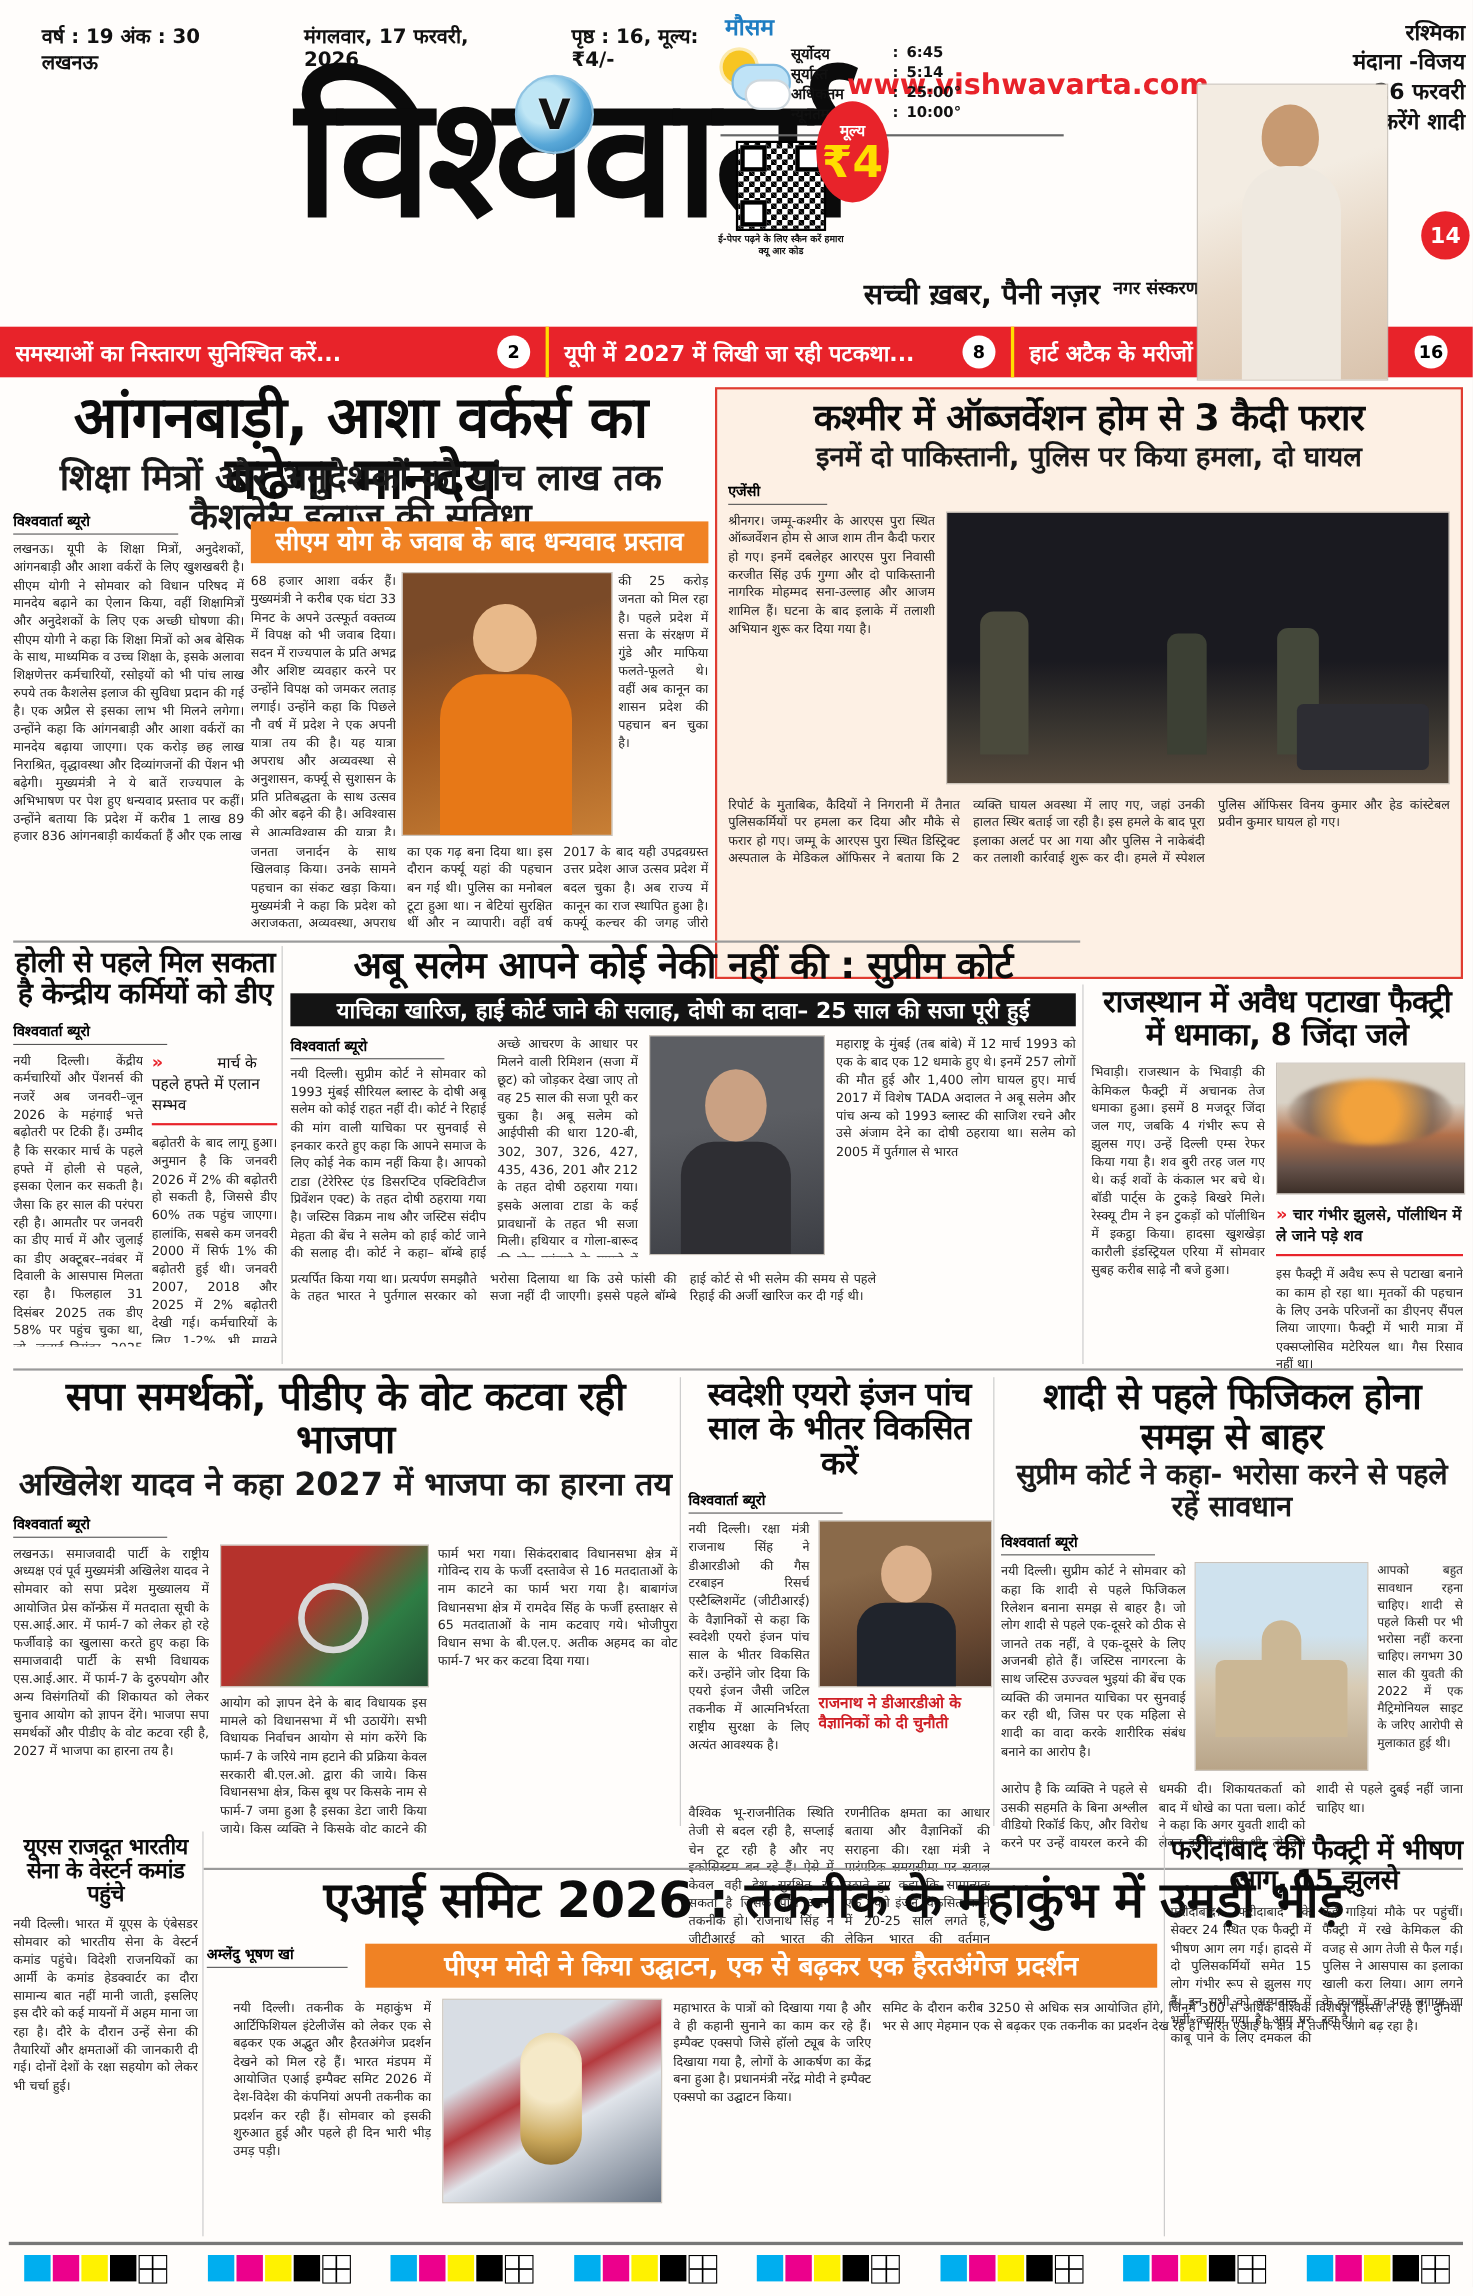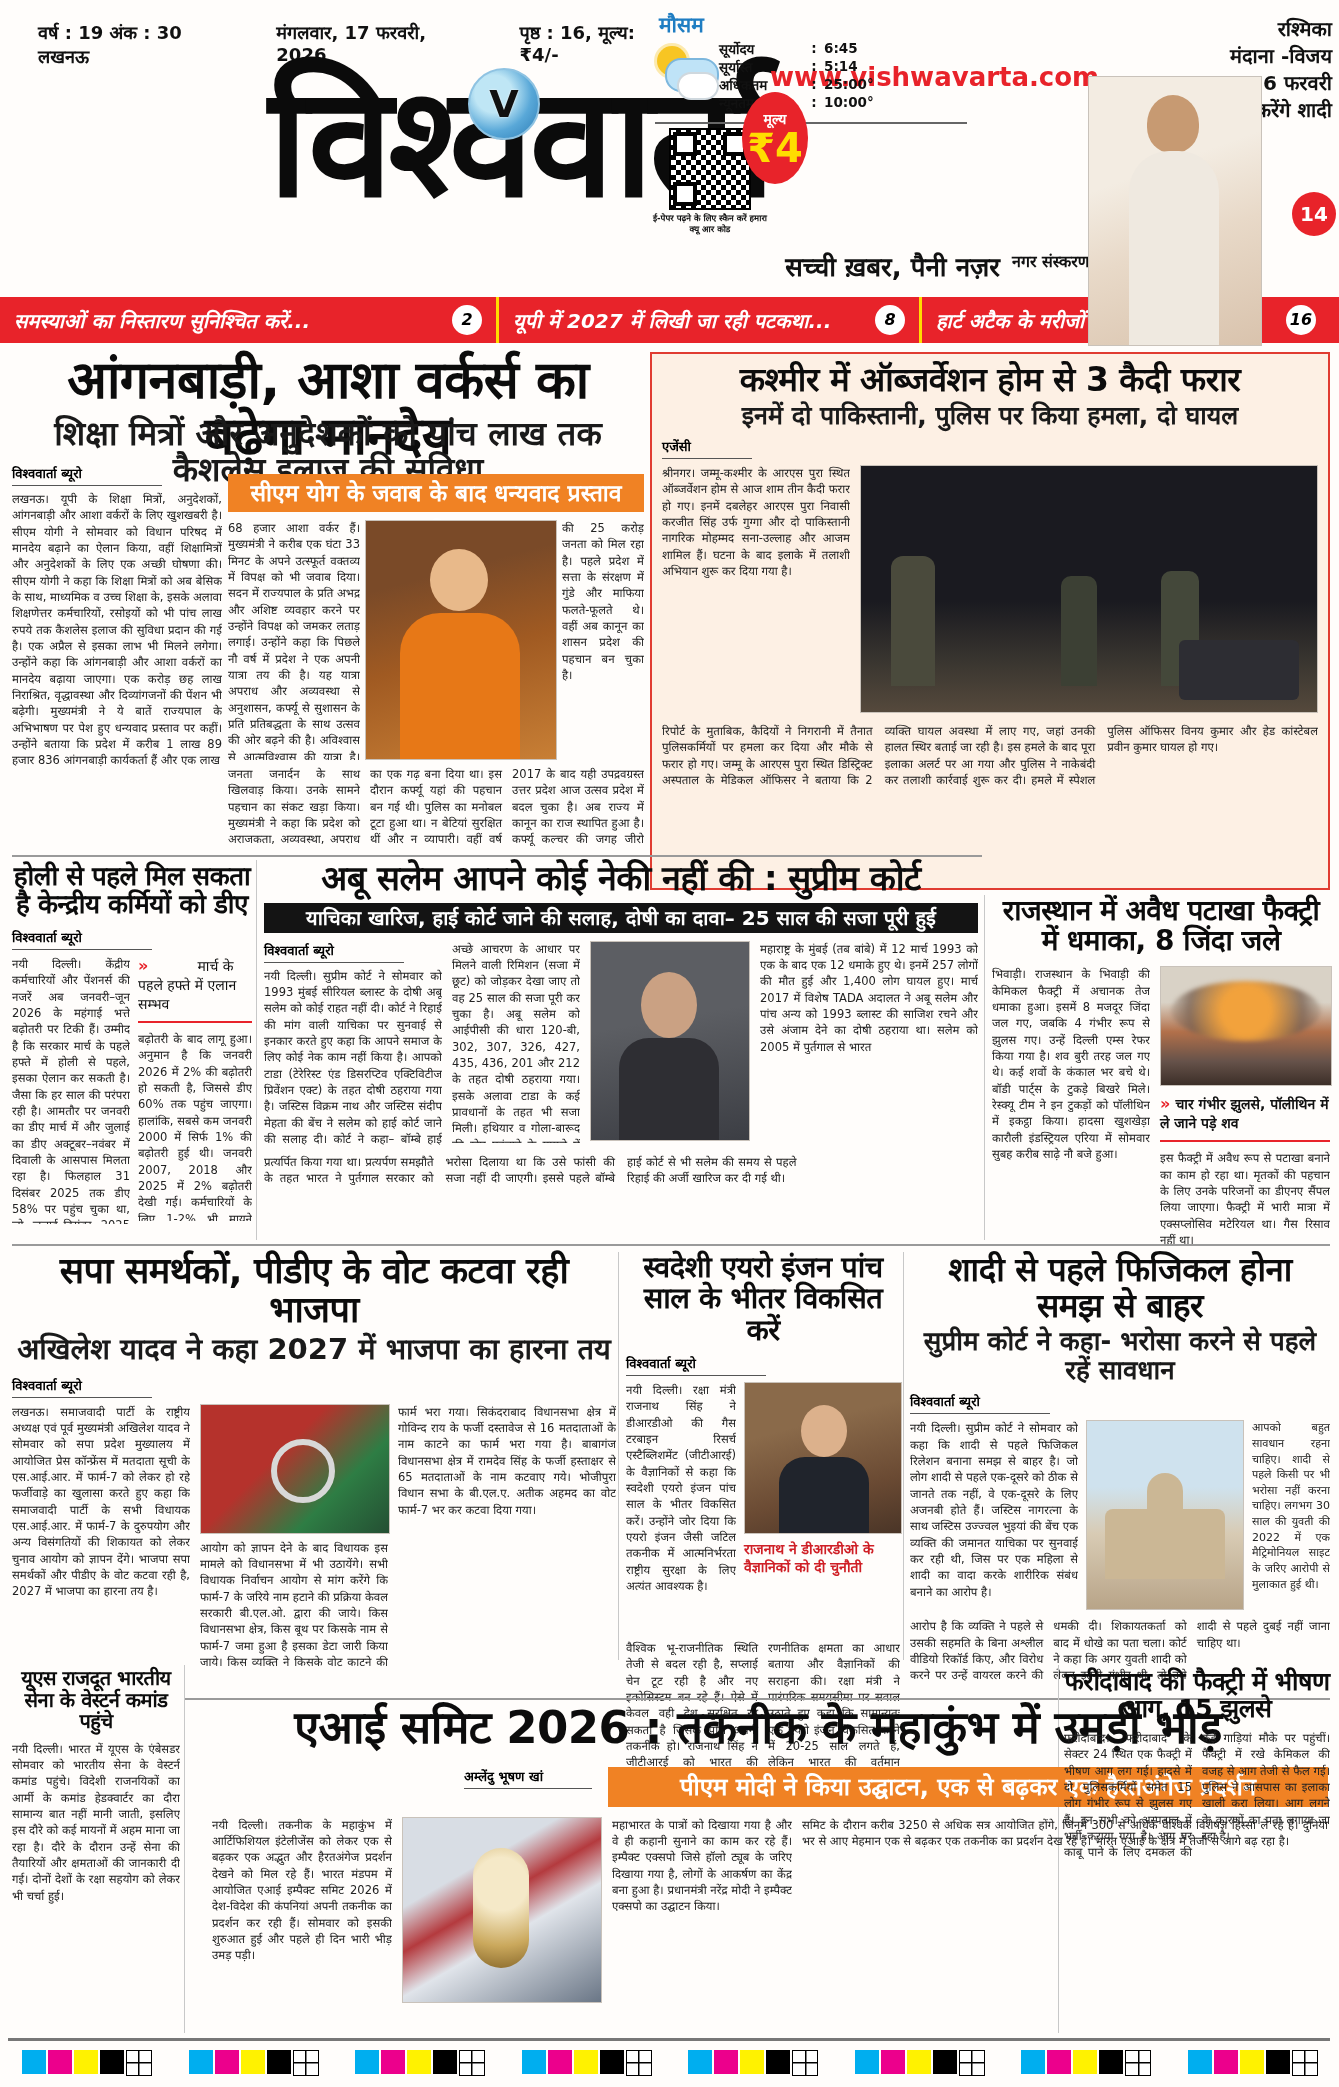--- a/index.html
+++ b/index.html
@@ -9,21 +9,21 @@
   .sub{font-weight:700;color:#1a1a1a;text-align:center;line-height:1.1;}
   .bodytxt{font-size:11.5px;line-height:1.42;text-align:justify;color:#222;overflow:hidden;}
   .byline{font-weight:700;font-size:13px;color:#000;border-bottom:1.5px solid #555;padding-bottom:3px;}
   .banner{background:#f08224;color:#fff;font-weight:800;text-align:center;}
   .blackbar{background:#141414;color:#fff;font-weight:700;text-align:center;}
   .photo{position:relative;overflow:hidden;border:1px solid #c9c2ba;}
   .cap{color:#cf1f26;font-weight:700;}
   .vrule{position:absolute;width:1px;background:#c8c8c8;}
   .hrule{position:absolute;height:2px;background:#9a9a9a;}
   .navbar{background:#e8232a;display:flex;align-items:center;}
-  .navitem{display:flex;align-items:center;justify-content:space-between;color:#fff;font-weight:700;font-size:20px;padding:16px 14px;height:100%;font-style:italic;}
+  .navitem{display:flex;align-items:center;justify-content:space-between;color:#fff;font-weight:700;font-size:20px;padding:16px 14px;height:100%;}
   .pnum{background:#fff;color:#000;border-radius:50%;min-width:30px;height:30px;line-height:30px;text-align:center;font-weight:800;font-size:16px;margin-left:10px;}
   .ysep{width:3px;height:100%;background:#ffdd00;}
   .price{background:#e8232a;border-radius:50%;text-align:center;color:#fff;display:flex;flex-direction:column;align-items:center;justify-content:center;}
   .qr{background:
       linear-gradient(45deg,#000 25%,transparent 25%,transparent 75%,#000 75%),
       linear-gradient(45deg,#000 25%,#fff 25%,#fff 75%,#000 75%);
       background-size:10px 10px;background-position:0 0,5px 5px;border:2px solid #000;}
   .qrcorner{position:absolute;width:16px;height:16px;border:4px solid #000;background:#fff;}
   .notebox{border-bottom:2.5px solid #e8232a;padding-bottom:8px;}
   .mark{color:#e8232a;font-weight:800;}
@@ -286,21 +286,21 @@
     </div>
     <div class="bodytxt" style="margin-top:8px;height:86px;column-count:3;column-gap:10px;">आरोप है कि व्यक्ति ने पहले से उसकी सहमति के बिना अश्लील वीडियो रिकॉर्ड किए, और विरोध करने पर उन्हें वायरल करने की धमकी दी। शिकायतकर्ता को बाद में धोखे का पता चला। कोर्ट ने कहा कि अगर युवती शादी को लेकर इतनी गंभीर थी, तो उसे शादी से पहले दुबई नहीं जाना चाहिए था।</div>
   </div>
 
   <div class="hrule" style="left:185px;top:1698px;width:1145px;"></div>
   <div class="vrule" style="left:184px;top:1665px;height:368px;"></div>
   <div class="vrule" style="left:1058px;top:1665px;height:368px;"></div>
 
   <div class="abs" style="left:188px;top:1704px;width:1140px;">
     <div class="hl" style="font-size:45px;">एआई समिट 2026 : तकनीक के महाकुंभ में उमड़ी भीड़</div>
-    <div class="flex" style="margin-top:14px;align-items:flex-start;gap:16px;justify-content:flex-end;">
+    <div class="flex" style="margin-top:14px;align-items:flex-start;gap:16px;">
       <div class="byline" style="width:128px;">अम्लेंदु भूषण खां</div>
       <div class="banner" style="width:720px;height:40px;font-size:24px;line-height:40px;">पीएम मोदी ने किया उद्घाटन, एक से बढ़कर एक हैरतअंगेज प्रदर्शन</div>
     </div>
     <div class="flex" style="margin-top:10px;gap:10px;margin-left:24px;">
       <div class="bodytxt" style="width:180px;height:186px;">नयी दिल्ली। तकनीक के महाकुंभ में आर्टिफिशियल इंटेलीजेंस को लेकर एक से बढ़कर एक अद्भुत और हैरतअंगेज प्रदर्शन देखने को मिल रहे हैं। भारत मंडपम में आयोजित एआई इम्पैक्ट समिट 2026 में देश-विदेश की कंपनियां अपनी तकनीक का प्रदर्शन कर रही हैं। सोमवार को इसकी शुरुआत हुई और पहले ही दिन भारी भीड़ उमड़ पड़ी।</div>
       <div class="photo" style="width:198px;height:184px;background:linear-gradient(150deg,#d8dde4 0 30%,#b43a3e 45%,#e0e4ea 60%,#6a7686);">
         <div style="position:absolute;left:70px;top:30px;width:56px;height:120px;border-radius:28px;background:radial-gradient(circle at 50% 30%,#f5e9c8 0 30%,#caa85c 70%,#8a6a2c);"></div>
       </div>
       <div class="bodytxt" style="width:180px;height:186px;">महाभारत के पात्रों को दिखाया गया है और वे ही कहानी सुनाने का काम कर रहे हैं। इम्पैक्ट एक्सपो जिसे हॉलो ट्यूब के जरिए दिखाया गया है, लोगों के आकर्षण का केंद्र बना हुआ है। प्रधानमंत्री नरेंद्र मोदी ने इम्पैक्ट एक्सपो का उद्घाटन किया।</div>
       <div class="bodytxt" style="flex:1;height:186px;">समिट के दौरान करीब 3250 से अधिक सत्र आयोजित होंगे, जिनमें 300 से अधिक वैश्विक विशेषज्ञ हिस्सा ले रहे हैं। दुनिया भर से आए मेहमान एक से बढ़कर एक तकनीक का प्रदर्शन देख रहे हैं। भारत एआई के क्षेत्र में तेजी से आगे बढ़ रहा है।</div>

